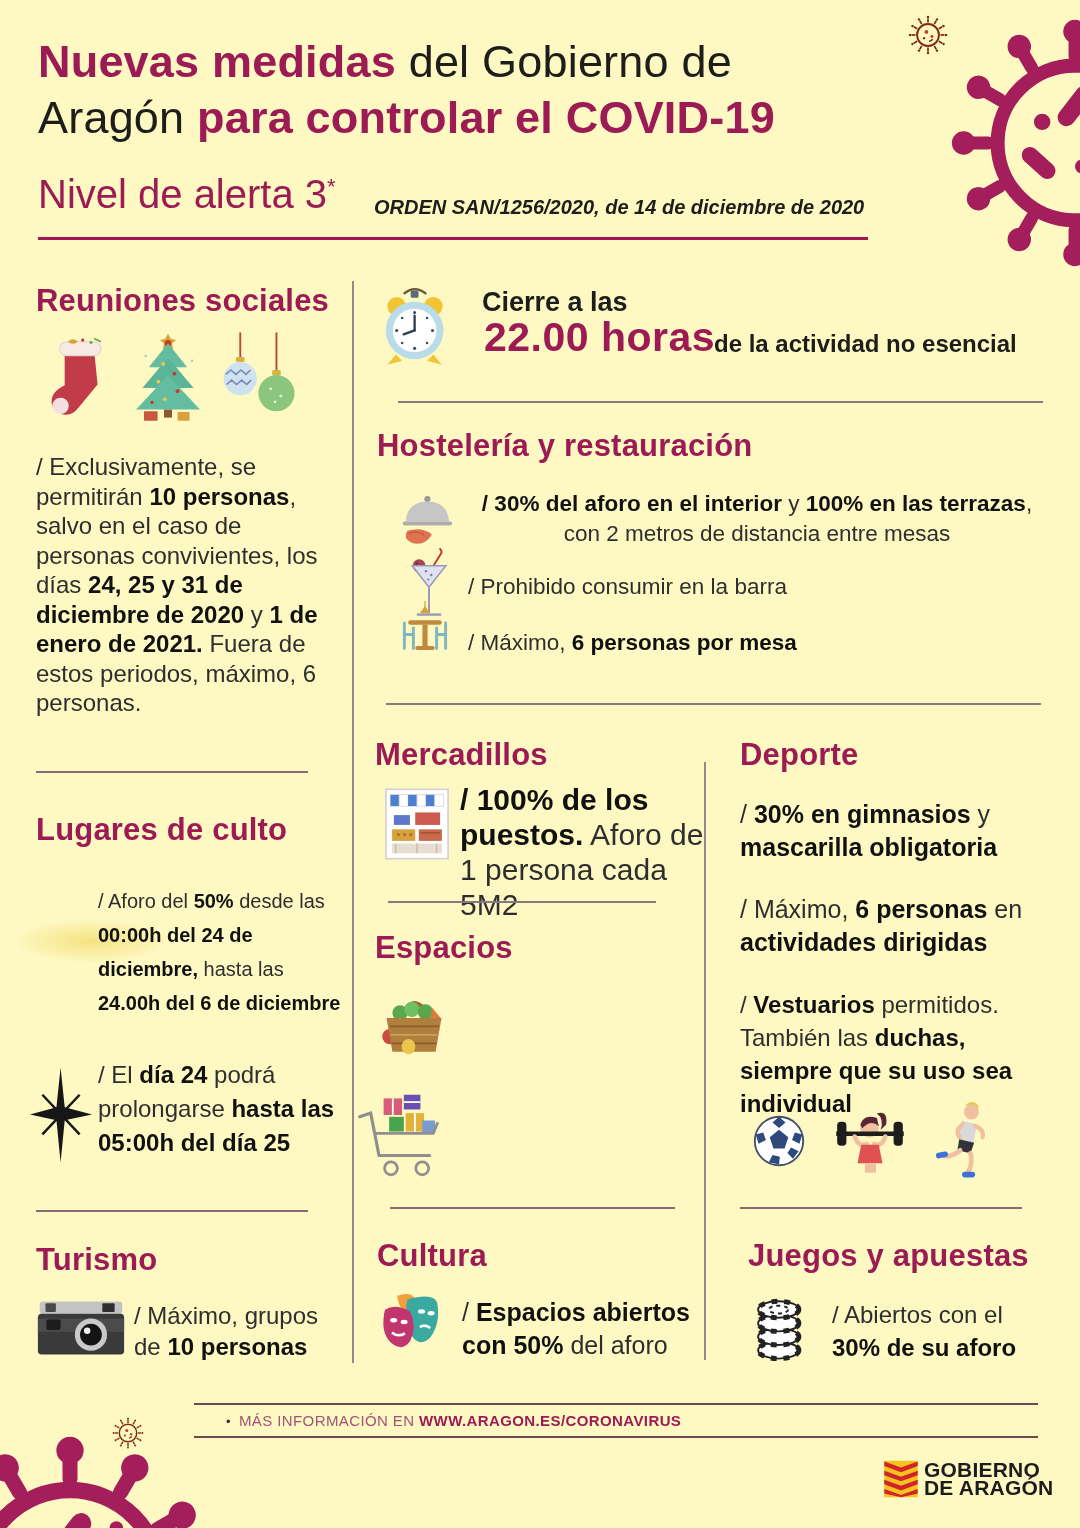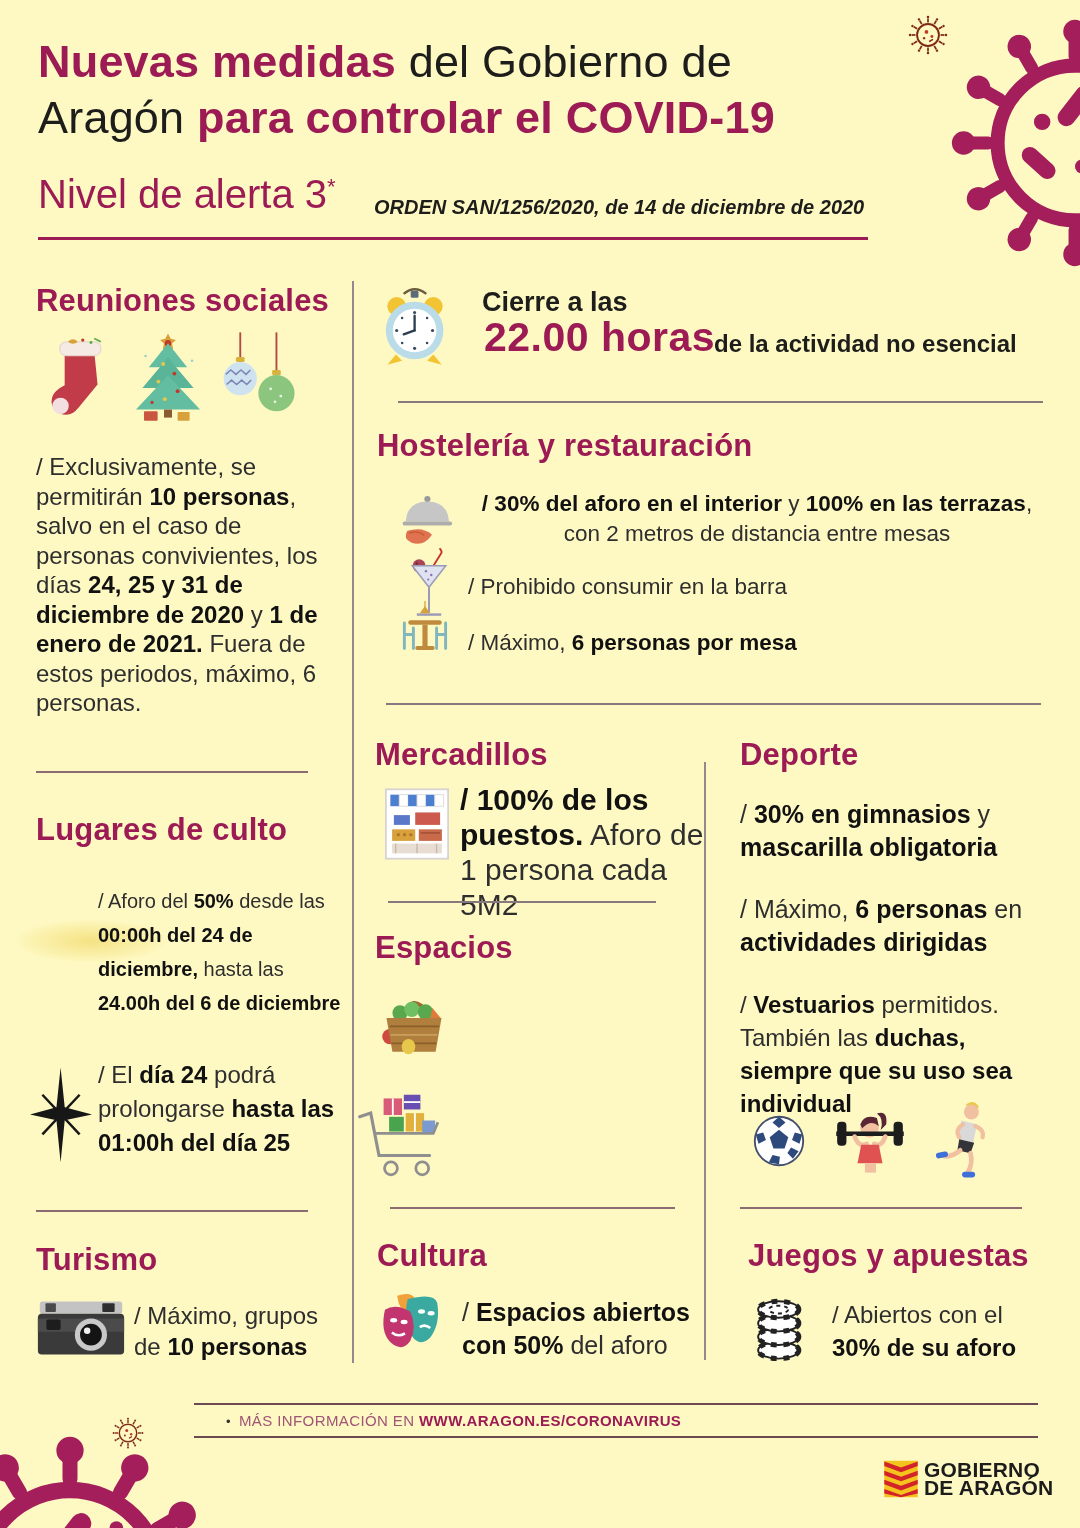--- a/index.html
+++ b/index.html
@@ -229,21 +229,21 @@
 
   <div class="abs h2" style="left:36px;top:812px;">Lugares de culto</div>
   <div class="abs glow" style="left:16px;top:920px;width:150px;height:42px;"></div>
   <div class="abs t" style="left:98px;top:884px;width:248px;font-size:20px;line-height:34px;"><span>/ Aforo del </span><b>50%</b><span>  desde las </span><b>00:00h del 24 de diciembre,</b><span> hasta las </span><b>24.00h del 6 de diciembre</b></div>
 
   <svg class="abs" style="left:30px;top:1062px;" width="62" height="106" viewBox="0 0 75 115">
     <line x1="15" y1="33" x2="60" y2="81" stroke="#171717" stroke-width="3"></line>
     <line x1="60" y1="33" x2="15" y2="81" stroke="#171717" stroke-width="3"></line>
     <path d="M37 0 L42 48 L75 57 L42 64 L37 115 L32 64 L0 57 L32 48 Z" fill="#171717"></path>
   </svg>
-  <div class="abs t" style="left:98px;top:1058px;width:252px;font-size:24px;line-height:34px;"><span>/ El </span><b>día 24</b><span> podrá prolongarse </span><b>hasta las 01:00h del día 25</b></div>
+  <div class="abs t" style="left:98px;top:1058px;width:252px;font-size:24px;line-height:34px;"><span>/ El </span><b>día 24</b><span> podrá prolongarse </span><b>hasta las 05:00h del día 25</b></div>
 
   <div class="abs div" style="left:36px;top:1210px;width:272px;background:#8c6a72;"></div>
 
   <div class="abs h2" style="left:36px;top:1242px;">Turismo</div>
   <svg class="abs" style="left:36px;top:1298px;" width="90" height="60" viewBox="0 0 95 62">
     <rect x="4" y="3" width="87" height="13" rx="3" fill="#c3c3c3"></rect>
     <rect x="10" y="5" width="11" height="9" rx="1" fill="#4a4a4a"></rect>
     <rect x="70" y="5" width="13" height="9" rx="1" fill="#2e2e2e"></rect>
     <rect x="2" y="16" width="91" height="43" rx="4" fill="#3a3a3a"></rect>
     <rect x="2" y="21" width="91" height="14" fill="#4b4b4b"></rect>

